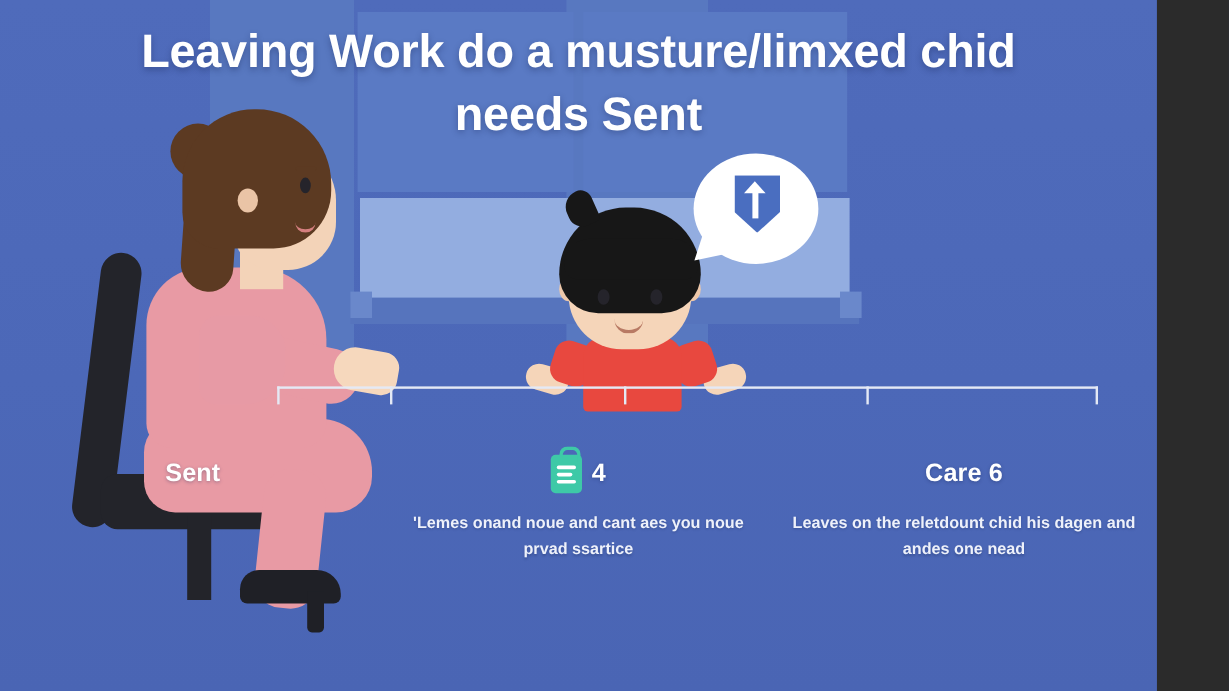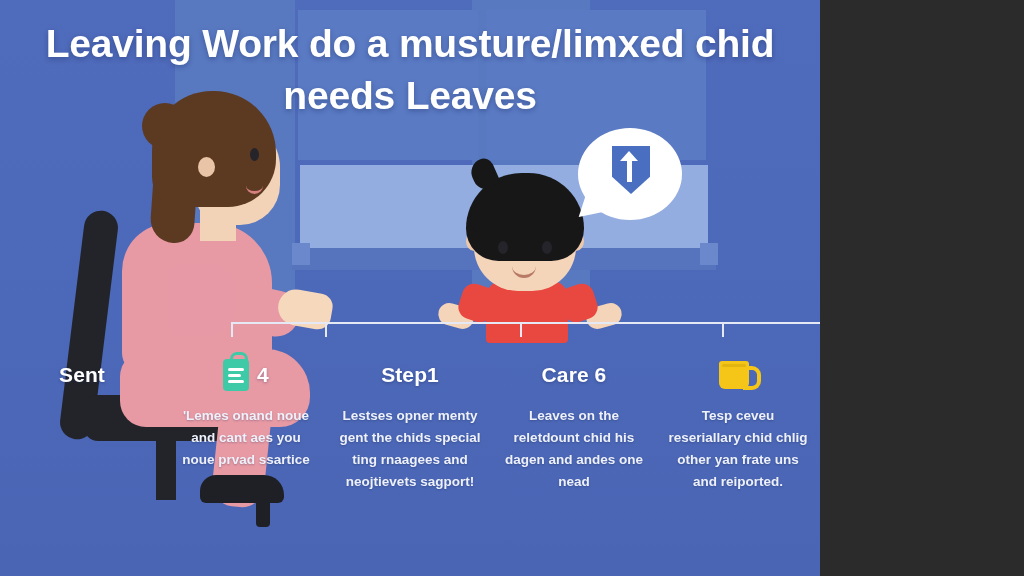--- a/index.html
+++ b/index.html
@@ -2,21 +2,21 @@
 <html><head>
 <meta charset="utf-8">
 <style>
   html, body {
     margin: 0;
     padding: 0;
     background: #2b2b2b;
   }
   #canvas {
     position: relative;
-    width: 820px;
+    width: 964px;
     height: 576px;
     overflow: hidden;
     background: #4c68b8;
     font-family: "Liberation Sans", sans-serif;
     -webkit-font-smoothing: antialiased;
   }
 
   
   .bg-base {
     position: absolute;
@@ -307,21 +307,21 @@
     position: absolute;
     top: 322px;
     width: 2px; height: 15px;
     background: #e4e9f5;
   }
 
   
   .steps {
     position: absolute;
     left: 0; right: 0;
-    top: 355px;
+    top: 375px;
     display: flex;
     justify-content: space-between;
   }
   .step {
     flex: 1 1 0;
     text-align: center;
     padding: 0 10px;
     box-sizing: border-box;
   }
   .step-head {
@@ -405,21 +405,21 @@
   <div class="wall-panel" style="left:472px; top:0;   width:118px; height:322px;"></div>
   <div class="window-pane" style="left:298px; top:10px; width:180px; height:150px;"></div>
   <div class="window-pane" style="left:486px; top:10px; width:220px; height:150px;"></div>
   <div class="window-band" style="left:300px; top:165px; width:408px; height:96px;"></div>
   <div class="window-sill" style="left:292px; top:248px; width:424px; height:22px;"></div>
   <div class="sill-cap" style="left:292px; top:243px; width:18px;  height:22px;"></div>
   <div class="sill-cap" style="left:700px; top:243px; width:18px;  height:22px;"></div>
 
   <div class="title-block">
     <div class="title-line">Leaving Work do a musture/limxed chid</div>
-    <div class="title-line">needs Leaves</div>
+    <div class="title-line">needs Sent</div>
   </div>
 
   <div class="woman">
     <div class="chair-back"></div>
     <div class="chair-seat"></div>
     <div class="chair-post"></div>
     <div class="w-lap"></div>
     <div class="w-shin"></div>
     <div class="w-shoe"></div>
     <div class="w-heel"></div>
@@ -480,36 +480,23 @@
         <span class="icon-bag">
           <span class="bag-line a"></span>
           <span class="bag-line b"></span>
           <span class="bag-line c"></span>
         </span>
         <span class="step-title">4</span>
       </div>
       <div class="step-body">'Lemes onand noue and cant aes you noue prvad ssartice</div>
     </div>
 
-    <div class="step">
-      <div class="step-head">
-        <span class="step-title">Step1</span>
-      </div>
-      <div class="step-body">Lestses opner menty gent the chids special ting rnaagees and neojtievets sagport!</div>
-    </div>
 
     <div class="step">
       <div class="step-head">
         <span class="step-title">Care 6</span>
       </div>
       <div class="step-body">Leaves on the reletdount chid his dagen and andes one nead</div>
     </div>
 
-    <div class="step">
-      <div class="step-head">
-        <span class="icon-mug"></span>
-        <span class="step-title"></span>
-      </div>
-      <div class="step-body">Tesp ceveu reseriallary chid chlig other yan frate uns and reiported.</div>
-    </div>
 
   </div>
 </div>
 
 </body></html>

